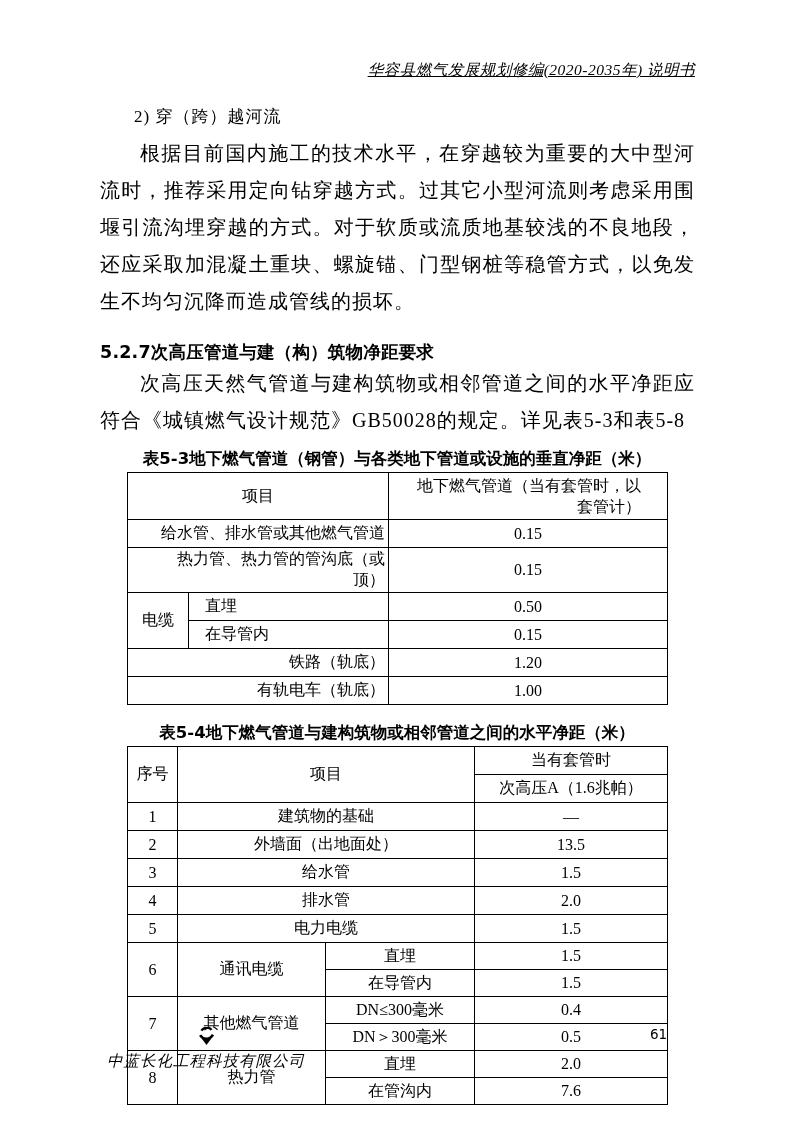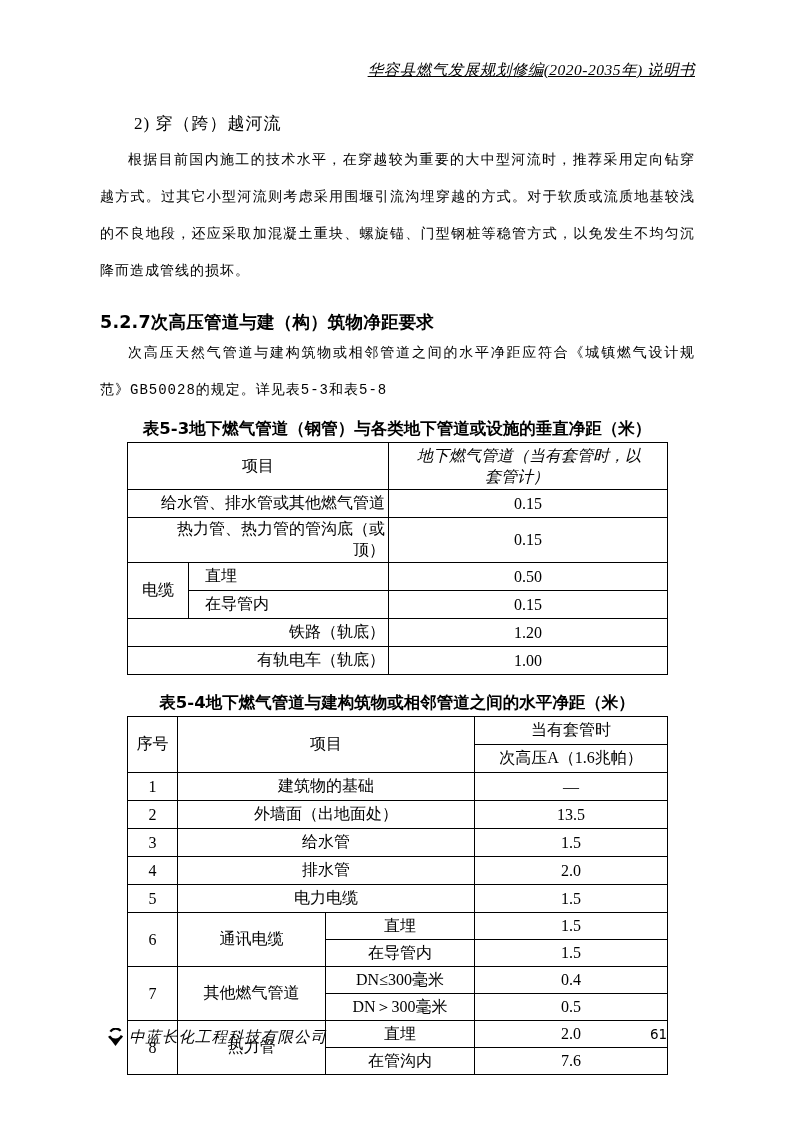--- a/index.html
+++ b/index.html
@@ -24,37 +24,36 @@
   }
   .doc-header-title {
     font-style: italic;
     font-size: 15.5px;
     text-decoration: underline;
     letter-spacing: 0.5px;
   }
   
   .content {
     position: absolute;
-    top: 105px;
+    top: 98px;
     left: 100px;
     width: 595px;
   }
   .item-heading {
     font-size: 17px;
     line-height: 37px;
     text-indent: 2em;
     letter-spacing: 1px;
   }
   .para {
-    font-size: 14px;
+    font-size: 20px;
     line-height: 37px;
     text-indent: 2em;
     text-align: justify;
     letter-spacing: 1px;
-    font-family: Liberation Mono, monospace;
   }
   .section-heading {
     margin-top: 19px;
     font-family: "DejaVu Sans", sans-serif;
     font-weight: bold;
     font-size: 17.5px;
     line-height: 26px;
     letter-spacing: 0.2px;
   }
   
@@ -86,37 +85,37 @@
   .t53 tr.t53-head td { height: 46px; }
   .t53 .item-cell {
     text-align: right;
     padding-left: 24px;
   }
   .t53 .sub-label {
     text-align: left;
     padding-left: 16px;
   }
   .t53 .value-header {
-    text-align: center;
+    text-align: right;
     text-indent: 1.5em;
     padding: 2px 26px 2px 4px;
     line-height: 21px;
-    font-style: italic;
   }
   
   .t54 td { height: 28px; }
   .t54 tr.t54-sub td { height: 27px; }
   
   .doc-footer {
     position: absolute;
     left: 107px;
     top: 1027px;
     display: flex;
     align-items: center;
     gap: 5px;
+    flex-direction: column;
   }
   .footer-logo { width: 17px; height: 19px; flex: 0 0 auto; }
   .footer-company {
     font-style: italic;
     font-size: 15.5px;
     letter-spacing: 1px;
   }
   .page-number {
     position: absolute;
     left: 650px;

